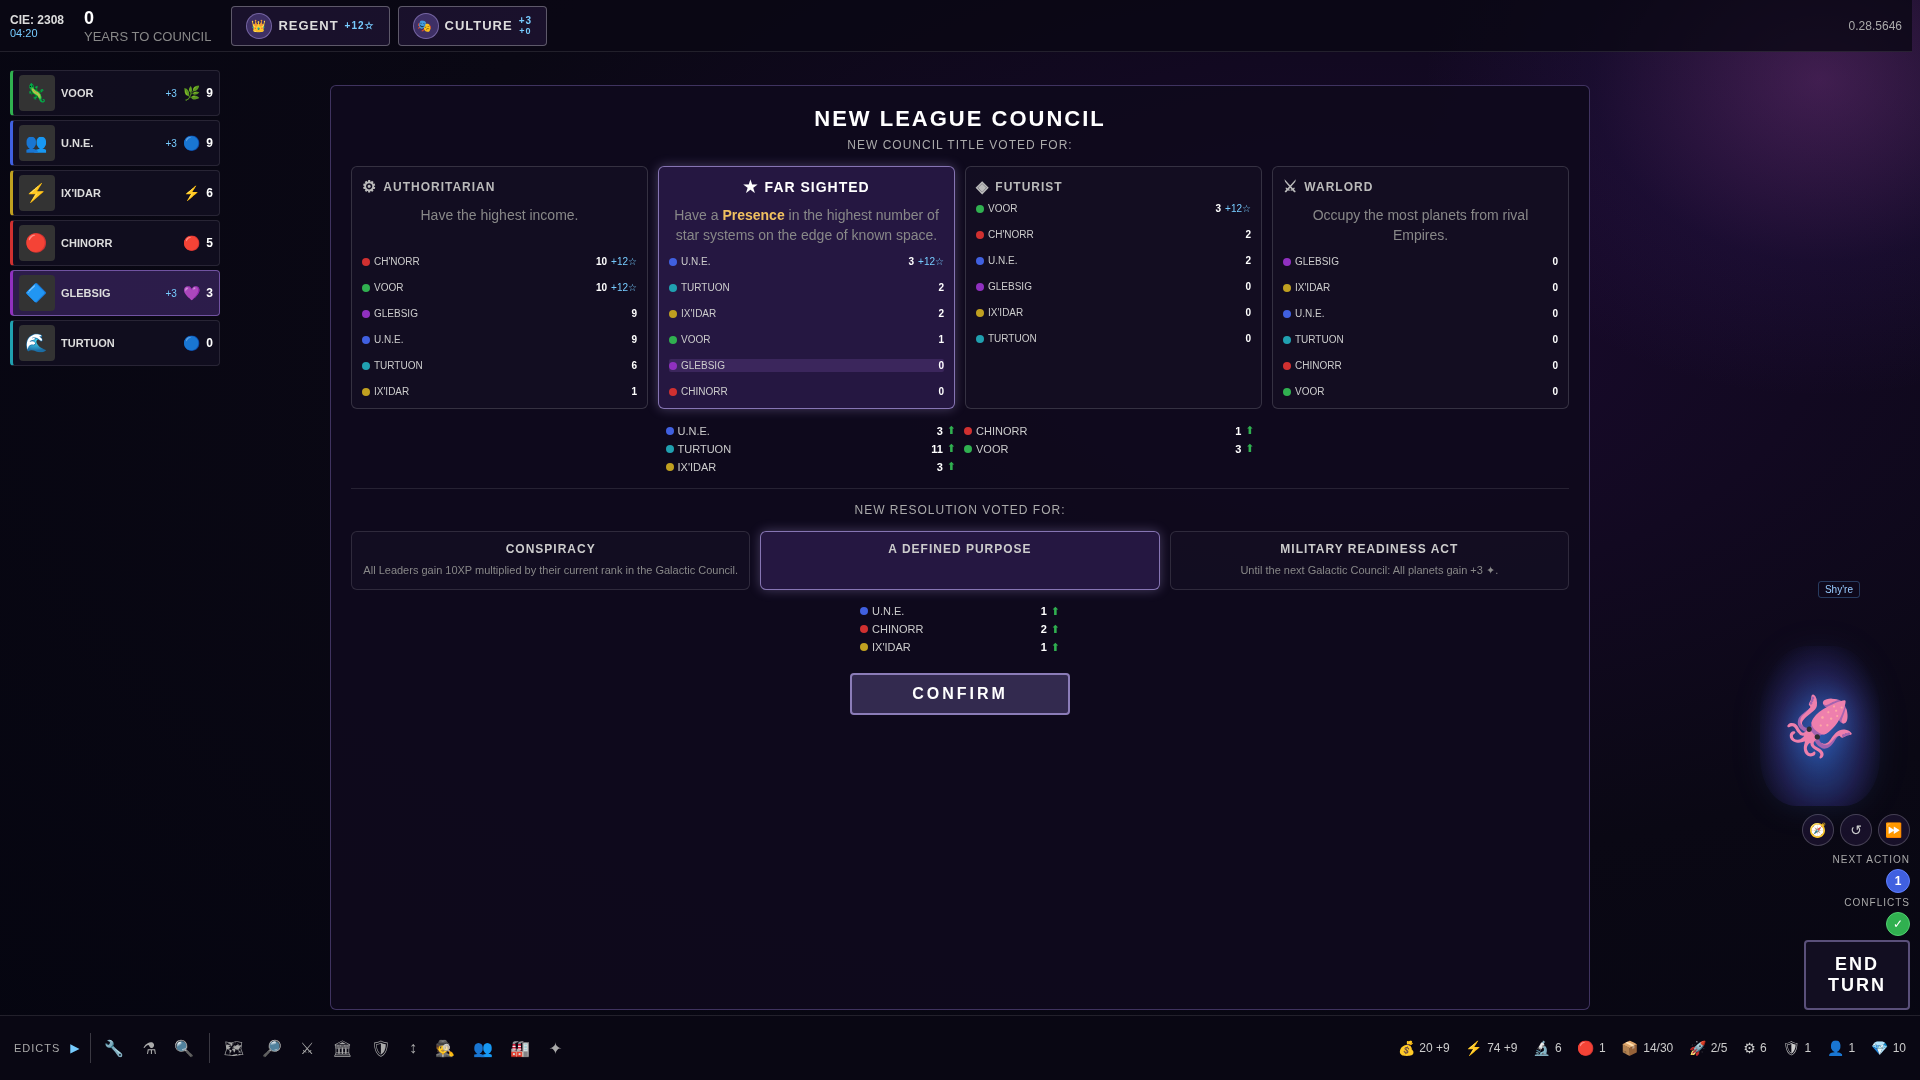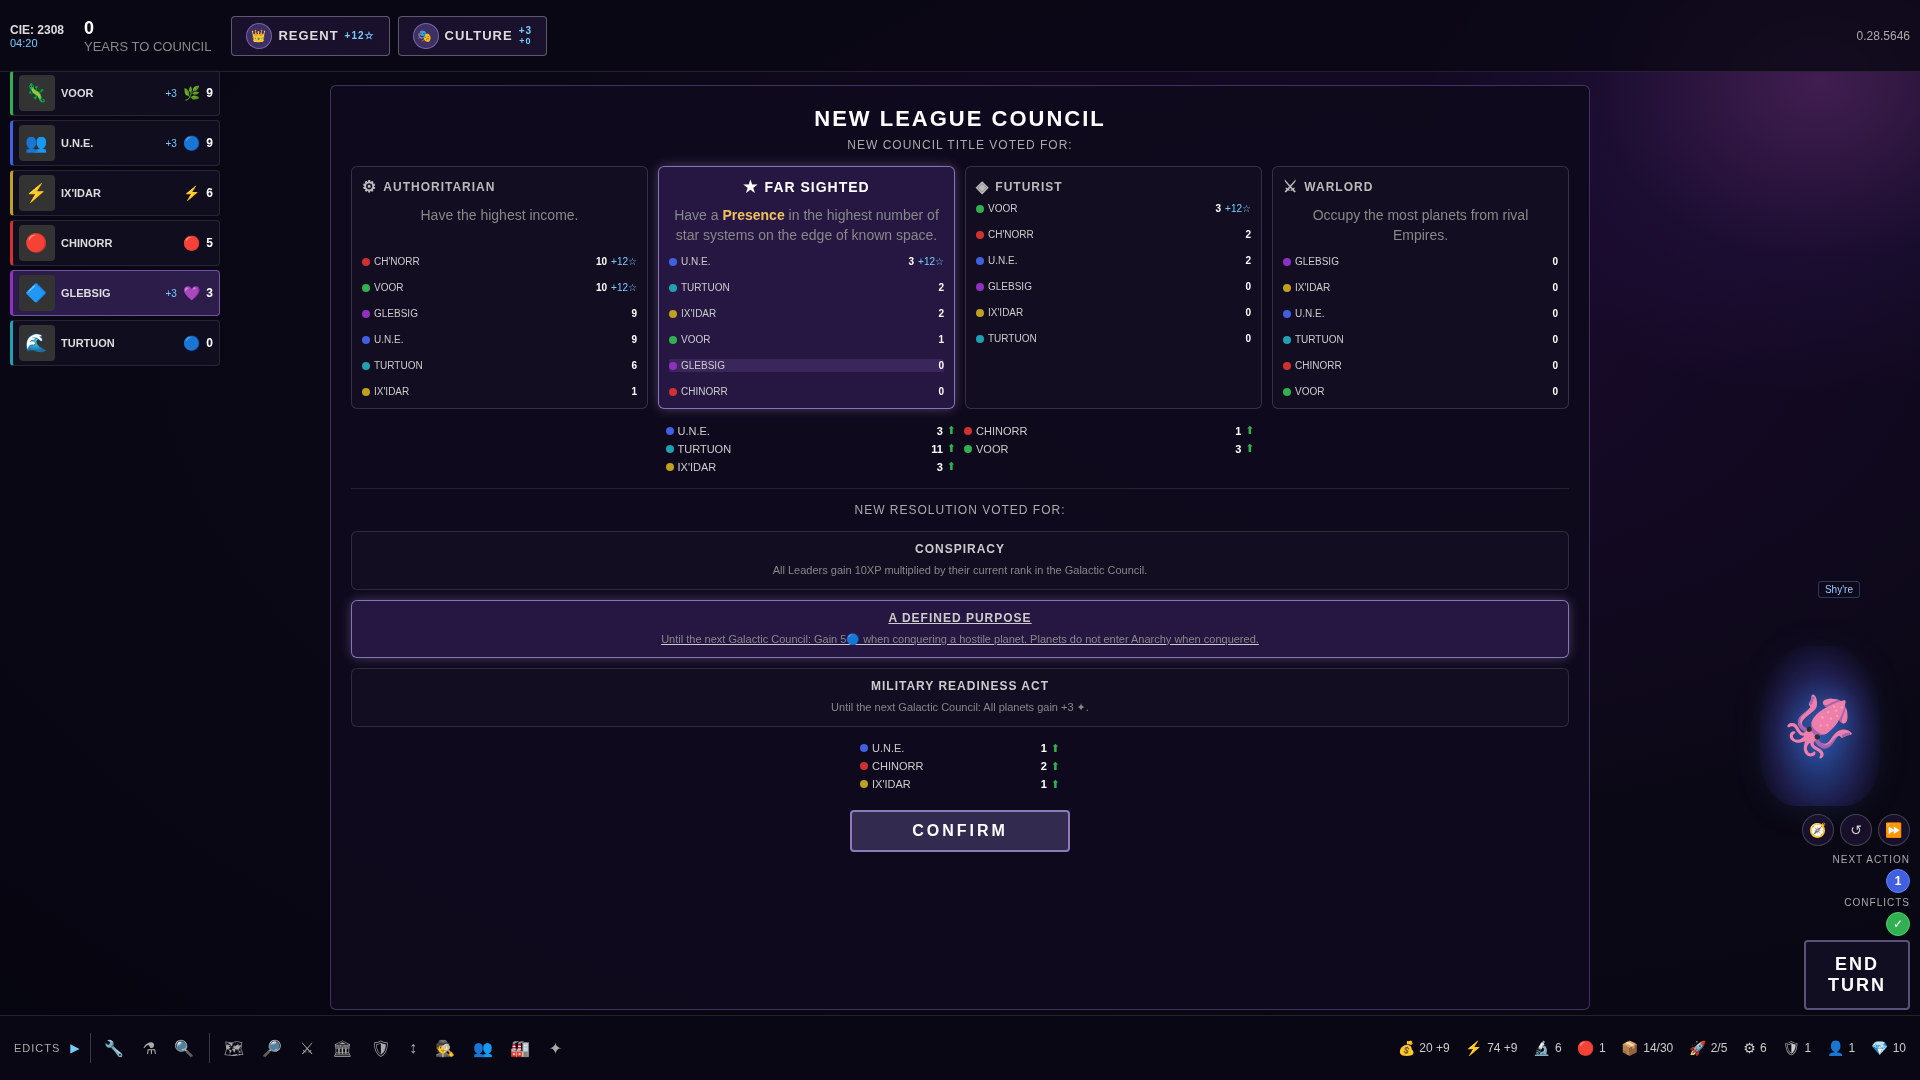--- a/index.html
+++ b/index.html
@@ -22,22 +22,22 @@
     .nebula {
       position: absolute;
       top: 0; right: 0;
       width: 500px; height: 400px;
       background: radial-gradient(ellipse at 80% 20%, rgba(180, 80, 200, 0.3) 0%, rgba(100, 50, 180, 0.1) 40%, transparent 70%);
     }
 
     
     .top-bar {
       position: absolute;
-      top: 0; left: 0; right: 0;
-      height: 72px;
+      top: 0; left: 0; right: 8px;
+      height: 52px;
       display: flex;
       align-items: center;
       padding: 0 10px;
       background: rgba(10,8,20,0.8);
       border-bottom: 1px solid rgba(255,255,255,0.1);
       z-index: 10;
     }
     .top-stat {
       display: flex;
       flex-direction: column;
@@ -223,33 +223,31 @@
     }
     .resolution-label {
       text-align: center;
       font-size: 12px;
       color: #aaa;
       letter-spacing: 1px;
     }
     .resolution-cards {
       display: flex;
       gap: 10px;
-      flex-direction: column;
     }
     .res-card {
       flex: 1;
       background: rgba(20,15,35,0.8);
       border: 1px solid rgba(255,255,255,0.12);
       border-radius: 6px;
       padding: 10px;
     }
     .res-card.selected {
       border-color: rgba(200,180,255,0.6);
       background: rgba(40,25,70,0.9);
-      text-decoration: underline;
     }
     .res-title {
       text-align: center;
       font-size: 12px;
       font-weight: bold;
       color: #ccc;
       letter-spacing: 1px;
       margin-bottom: 6px;
     }
     .res-desc {
@@ -644,23 +642,20 @@
 
   <div class="resolution-cards">
 
     <div class="res-card">
       <div class="res-title">CONSPIRACY</div>
       <div class="res-desc">All Leaders gain 10XP multiplied by their current rank in the Galactic Council.</div>
     </div>
 
     <div class="res-card selected selected-card-glow">
       <div class="res-title">A DEFINED PURPOSE</div>
-      <div class="res-desc">
-        Until the next Galactic Council: Gain 5🔵 when conquering a hostile planet. Planets do not enter Anarchy when conquered.
-      </div>
     </div>
 
     <div class="res-card">
       <div class="res-title">MILITARY READINESS ACT</div>
       <div class="res-desc">Until the next Galactic Council: All planets gain +3 ✦.</div>
     </div>
   </div>
 
   <div style="display:flex;justify-content:center;gap:6px;">
     <div style="display:flex;flex-direction:column;gap:3px;min-width:200px;">

